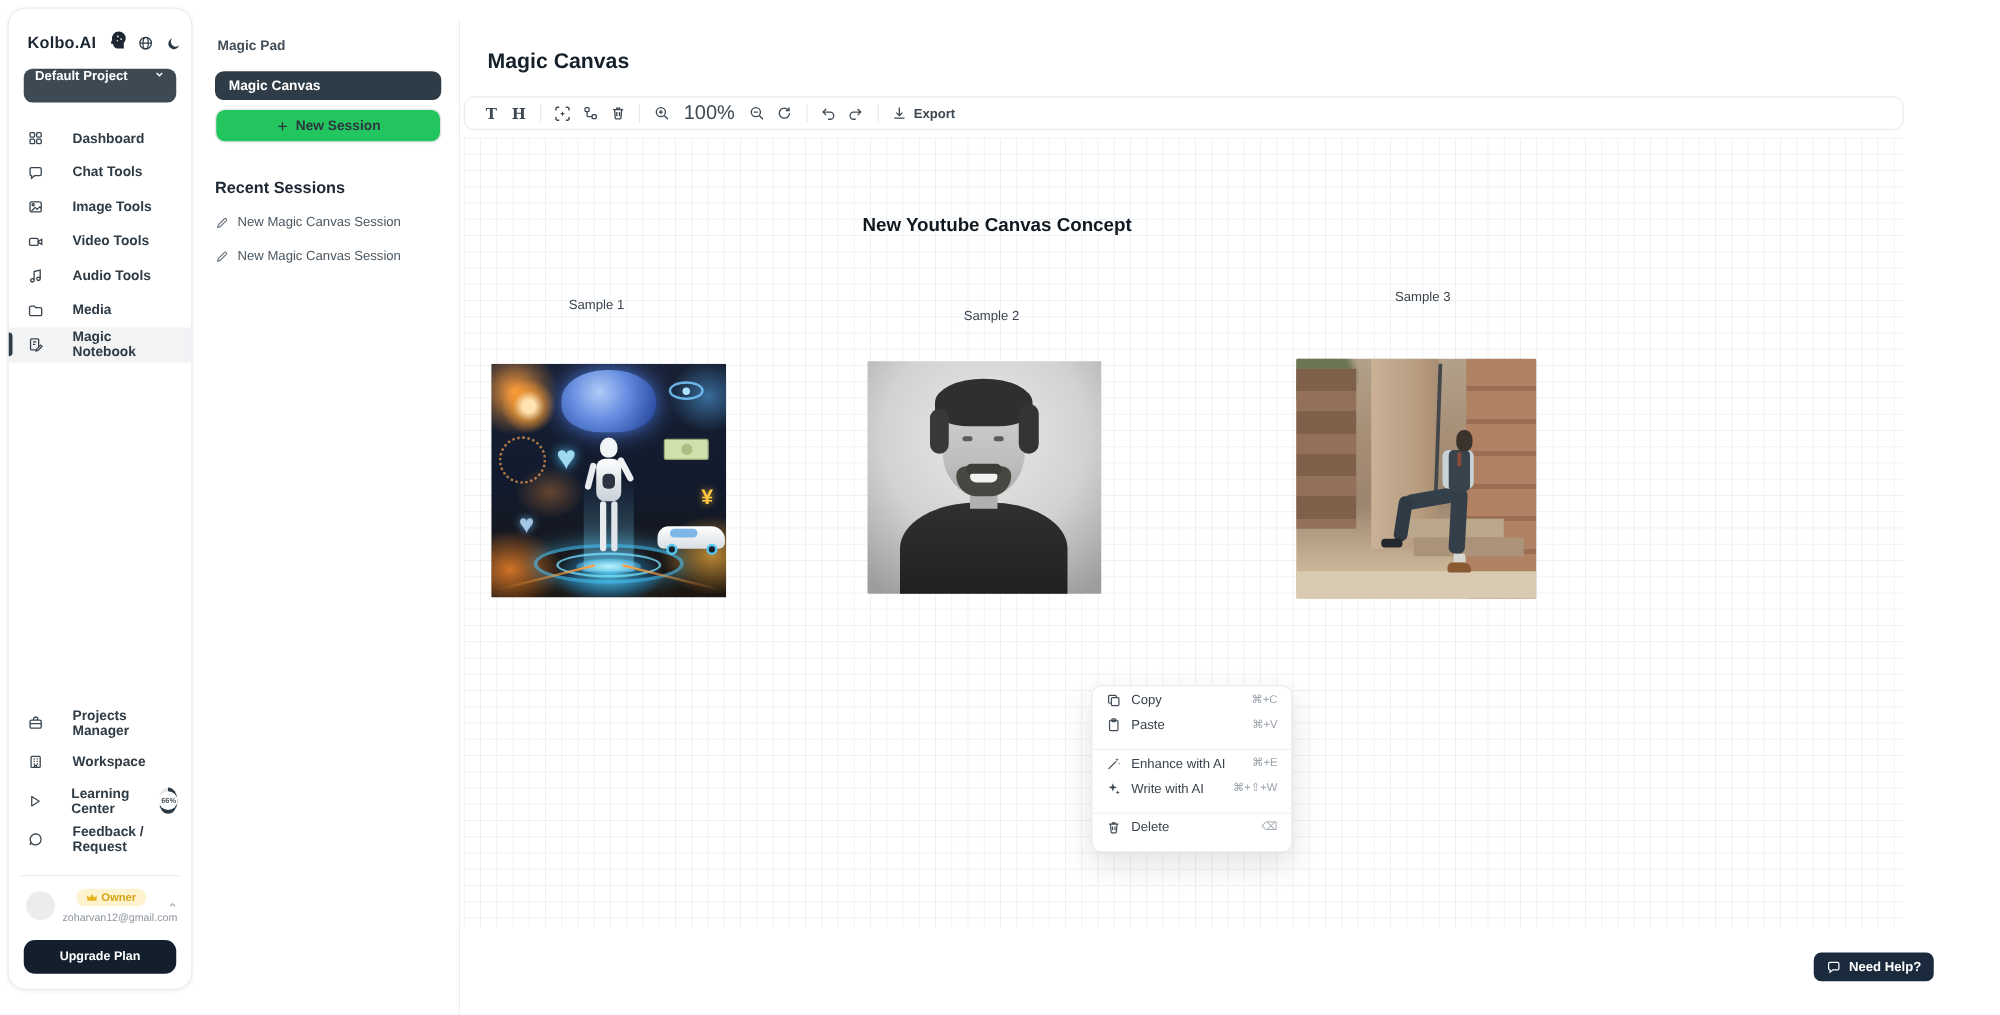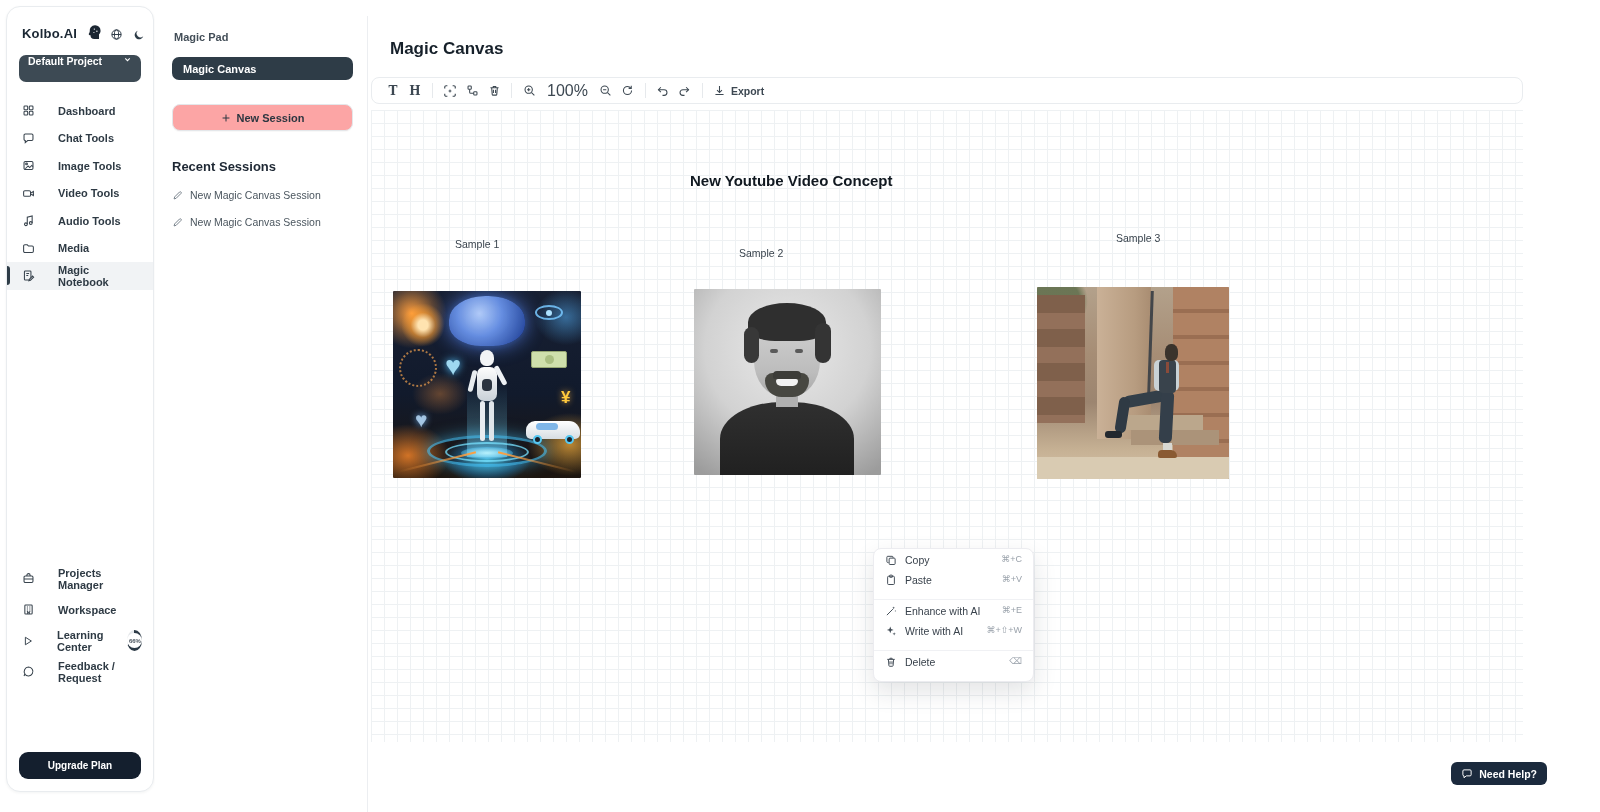--- a/index.html
+++ b/index.html
@@ -25,21 +25,21 @@
 .avatar{width:23px;height:23px;border-radius:50%;background:#ececec;flex:none}
 .user-meta{flex:1;text-align:center;min-width:0}
 .owner-badge{display:inline-flex;align-items:center;gap:3px;background:#fdf3cf;color:#d7a413;font-size:9px;font-weight:800;border-radius:9px;padding:2px 8px}
 .user-email{font-size:8.5px;color:#8d959d;margin-top:2px;white-space:nowrap}
 .user-caret{color:#a9b0b7}
 .upgrade-btn{position:absolute;left:12px;right:12px;bottom:12px;height:27px;background:#141f2e;color:#fff;font-size:10px;font-weight:800;border:none;border-radius:9px;cursor:pointer;font-family:inherit}
 
 .panel{position:absolute;left:155px;top:16px;width:213px;height:812px;border-right:1px solid #eceef1;background:#fff;padding:15px 14px 0 17px}
 .pad-item{font-size:11px;font-weight:600;color:#434e58;padding-left:2px;cursor:pointer}
 .canvas-pill{margin-top:14px;height:23px;background:#2e3c47;border-radius:7px;color:#fff;font-size:11px;font-weight:700;display:flex;align-items:center;padding:0 11px;cursor:pointer}
-.new-session{margin-top:24px;height:27px;border:1px solid #e4e7ea;border-radius:8px;display:flex;align-items:center;justify-content:center;gap:6px;font-size:11px;font-weight:700;color:#2c3640;background:#fca5a5;cursor:pointer;box-shadow:0 1px 1px rgba(0,0,0,.03)}
+.new-session{margin-top:7px;height:27px;border:1px solid #e4e7ea;border-radius:8px;display:flex;align-items:center;justify-content:center;gap:6px;font-size:11px;font-weight:700;color:#2c3640;background:#22c55e;cursor:pointer;box-shadow:0 1px 1px rgba(0,0,0,.03)}
 .recent-h{margin-top:28px;font-size:13px;font-weight:800;color:#1d2733}
 .session-item{display:flex;align-items:center;gap:7px;margin-top:15px;font-size:10.5px;font-weight:500;color:#4b565f;cursor:pointer}
 .session-item svg{color:#6b7680}
 
 .main{position:absolute;left:347px;top:0;right:0;height:812px}
 .page-title{position:absolute;left:43px;top:39px;font-size:17px;font-weight:800;color:#16202a}
 .toolbar{position:absolute;left:24px;right:77px;top:77px;height:27px;background:#fff;border:1px solid #e9ecef;border-radius:8px;display:flex;align-items:center;padding:0 10px;color:#3d4852}
 .tb-btn{display:flex;align-items:center;justify-content:center;width:22px;height:22px;cursor:pointer;color:#3d4852}
 .tb-letter{font-family:"DejaVu Serif",serif;font-size:12px;font-weight:600}
 .tb-sep{width:1px;height:15px;background:#e6e9ec;margin:0 6px}
@@ -272,20 +272,37 @@
     <div class="nav-item">
       <span>
           <svg width="13" height="13" viewBox="0 0 16 16" fill="none" stroke="currentColor" stroke-width="1.3">
             <path d="M8 2.5a5.5 5.5 0 1 1-4.6 8.6L2.5 13.5l1.1-2.5A5.5 5.5 0 0 1 8 2.5z"></path>
           </svg>
         </span>
       <span>Feedback / Request</span>
     </div>
   </div>
 
+  <div class="user-row">
+    <span class="avatar"></span>
+    <span class="user-meta">
+      <span class="owner-badge">
+        <svg width="9" height="8" viewBox="0 0 16 12">
+            <path d="M1.5 10.5L1 3l3.8 3L8 1l3.2 5L15 3l-.5 7.5z" fill="#e6b422"></path>
+          </svg>
+        <span>Owner</span>
+      </span>
+      <span class="user-email" style="display:block">zoharvan12@gmail.com</span>
+    </span>
+    <span class="user-caret">
+        <svg width="8" height="8" viewBox="0 0 16 16" fill="none" stroke="#a9b0b7" stroke-width="2">
+          <path d="M4 10l4-4 4 4"></path>
+        </svg>
+      </span>
+  </div>
 
   <button class="upgrade-btn">Upgrade Plan</button>
 </div>
 
 <div class="panel">
   <div class="pad-item">Magic Pad</div>
   <div class="canvas-pill">Magic Canvas</div>
   <button class="new-session" style="width:100%;font-family:inherit">
     <span>
         <svg width="10" height="10" viewBox="0 0 16 16" fill="none" stroke="#2c3640" stroke-width="1.6">
@@ -376,23 +393,23 @@
       <span>
           <svg width="13" height="13" viewBox="0 0 16 16" fill="none" stroke="currentColor" stroke-width="1.3">
             <path d="M8 2.5V10M5 7.5L8 10.5 11 7.5M3 13h10"></path>
           </svg>
         </span>
       <span>Export</span>
     </span>
   </div>
 
   <div class="canvas">
-    <div class="canvas-title">New Youtube Video Concept</div>
+    <div class="canvas-title">New Youtube Canvas Concept</div>
     <div class="sample-label" style="left:84px;top:128px">Sample 1</div>
-    <div class="sample-label" style="left:368px;top:137px">Sample 2</div>
+    <div class="sample-label" style="left:400px;top:137px">Sample 2</div>
     <div class="sample-label" style="left:745px;top:122px">Sample 3</div>
 
     <div class="img" id="img1">
       <i class="a1-burst"></i>
         <i class="a1-brain"></i>
         <i class="a1-mandala"></i>
       <i class="a1-eye">
           <i></i>
         </i>
       <s class="a1-heart">♥</s>

